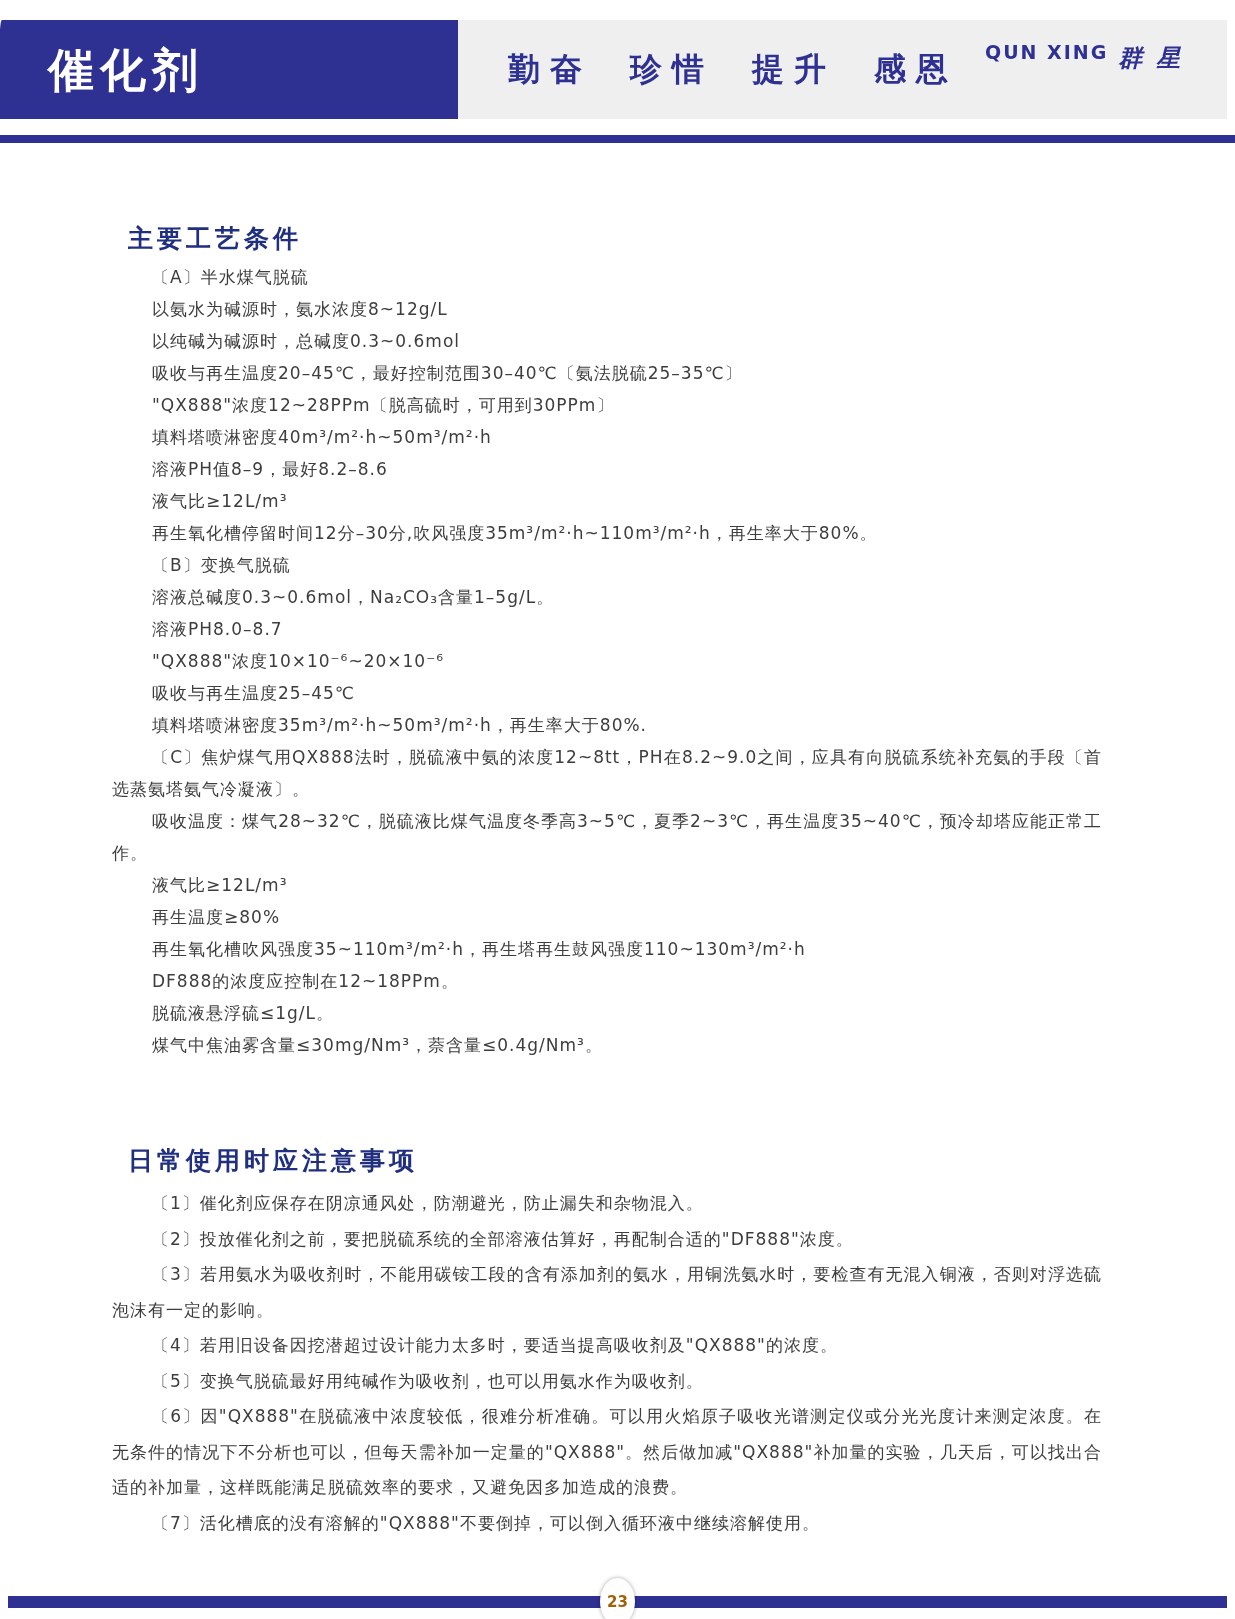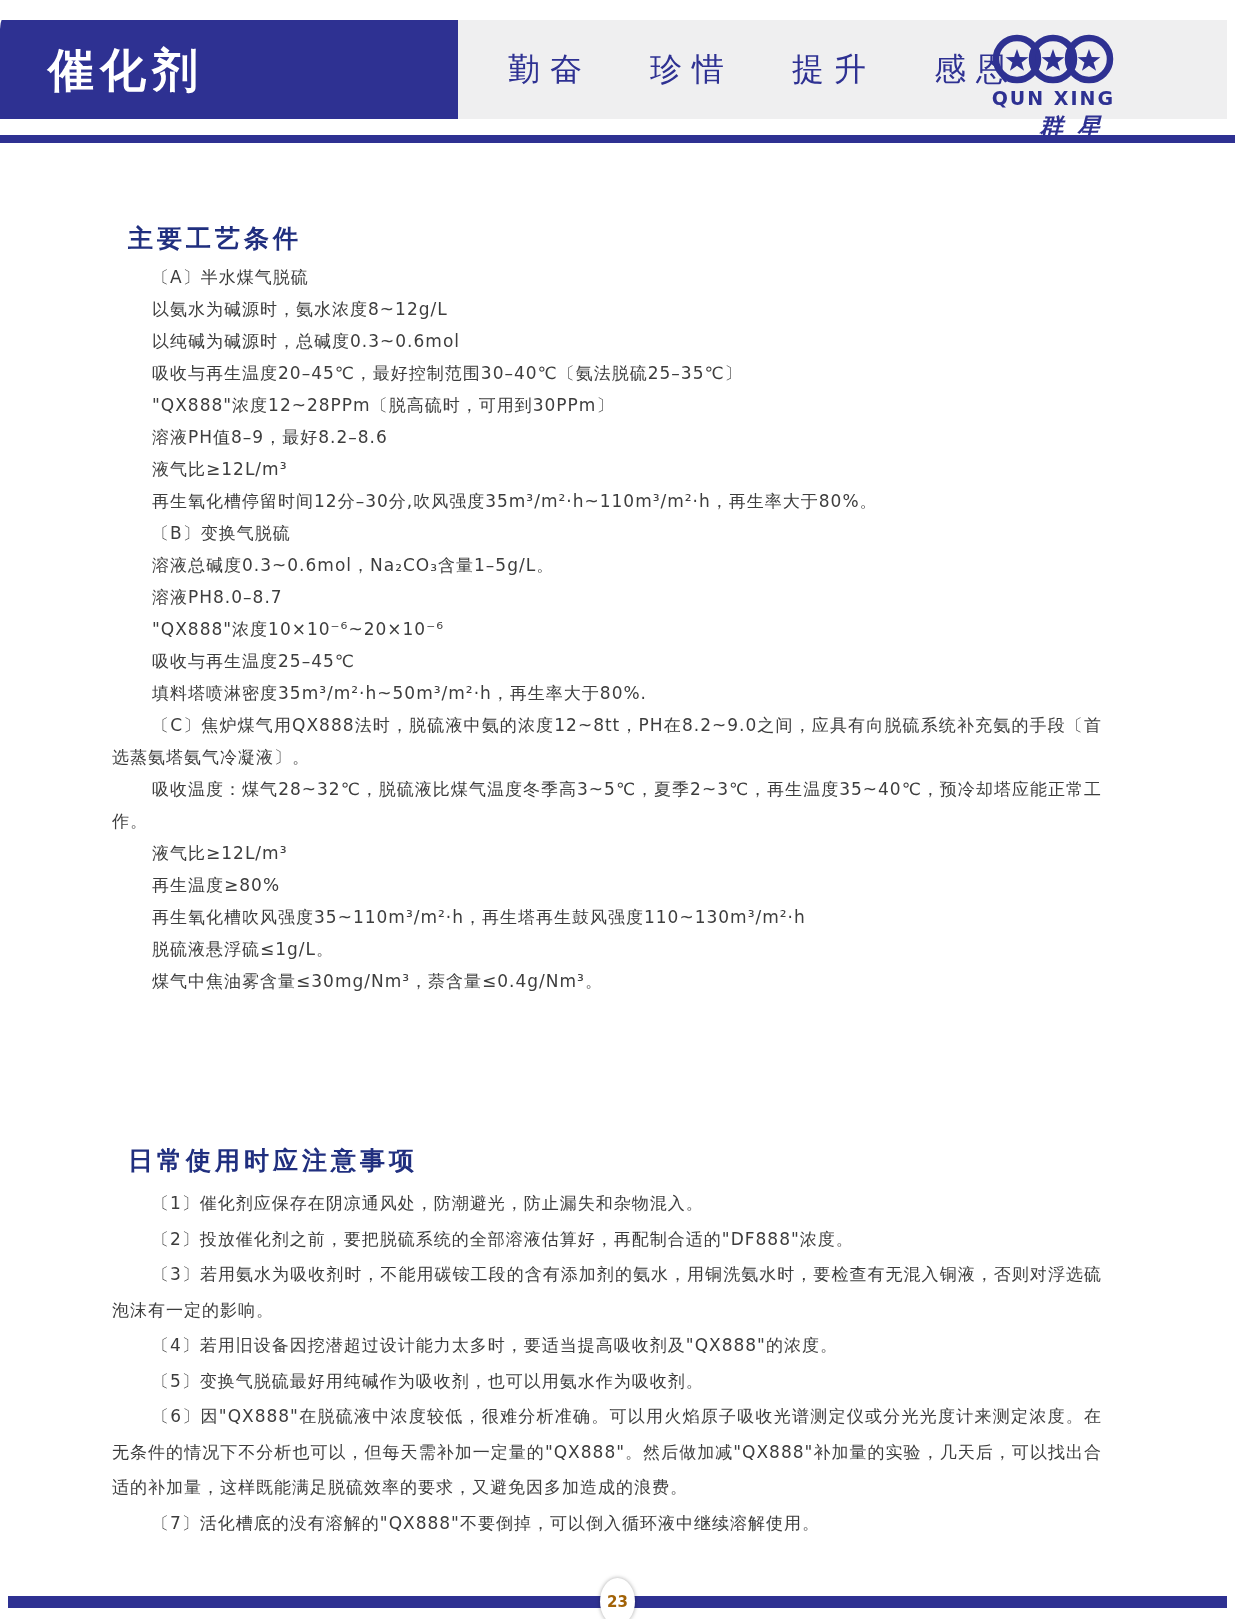--- a/index.html
+++ b/index.html
@@ -27,29 +27,29 @@
   .page-title{
     color:#ffffff;font-size:46px;font-weight:bold;
     letter-spacing:6px;padding-left:48px;line-height:1;
   }
   .band-gray{
     position:absolute;left:458px;top:20px;width:769px;height:99px;
     background:var(--band-gray);
     display:flex;align-items:center;
   }
   .motto{
-    display:flex;gap:58px;
+    display:flex;gap:38px;
     margin-left:50px;
     color:var(--brand-blue);
-    font-size:32px;font-weight:normal;letter-spacing:10px;
+    font-size:32px;font-weight:bold;letter-spacing:10px;
     white-space:nowrap;
   }
   .logo{
-    position:absolute;left:985px;top:32px;width:130px;
-    display:flex;flex-direction:column;align-items:flex-end;
+    position:absolute;left:985px;top:40px;width:130px;
+    display:flex;flex-direction:row;align-items:flex-start;
     color:var(--brand-blue);
   }
   .logo svg{display:block;}
   .logo-latin{
     font-size:19px;font-weight:bold;letter-spacing:2px;
     margin-top:1px;white-space:nowrap;
   }
   .logo-chinese{
     font-size:24px;font-weight:bold;font-style:italic;
     letter-spacing:14px;margin-top:2px;padding-left:10px;white-space:nowrap;
@@ -131,34 +131,36 @@
 
   <div class="top-rule"></div>
 
   <div class="section-title" id="s1-title">主要工艺条件</div>
   <div class="section-body" id="s1-body">
       <p>〔A〕半水煤气脱硫</p>
       <p>以氨水为碱源时，氨水浓度8~12g/L</p>
       <p>以纯碱为碱源时，总碱度0.3~0.6mol</p>
       <p>吸收与再生温度20–45℃，最好控制范围30–40℃〔氨法脱硫25–35℃〕</p>
       <p>"QX888"浓度12~28PPm〔脱高硫时，可用到30PPm〕</p>
+      <p>填料塔喷淋密度40m³/m²·h~50m³/m²·h</p>
       <p>溶液PH值8–9，最好8.2–8.6</p>
       <p>液气比≥12L/m³</p>
       <p>再生氧化槽停留时间12分–30分,吹风强度35m³/m²·h~110m³/m²·h，再生率大于80%。</p>
       <p>〔B〕变换气脱硫</p>
       <p>溶液总碱度0.3~0.6mol，Na₂CO₃含量1–5g/L。</p>
       <p>溶液PH8.0–8.7</p>
       <p>"QX888"浓度10×10⁻⁶~20×10⁻⁶</p>
       <p>吸收与再生温度25–45℃</p>
       <p>填料塔喷淋密度35m³/m²·h~50m³/m²·h，再生率大于80%.</p>
       <p>〔C〕焦炉煤气用QX888法时，脱硫液中氨的浓度12~8tt，PH在8.2~9.0之间，应具有向脱硫系统补充氨的手段〔首选蒸氨塔氨气冷凝液〕。</p>
       <p>吸收温度：煤气28~32℃，脱硫液比煤气温度冬季高3~5℃，夏季2~3℃，再生温度35~40℃，预冷却塔应能正常工作。</p>
       <p>液气比≥12L/m³</p>
       <p>再生温度≥80%</p>
       <p>再生氧化槽吹风强度35~110m³/m²·h，再生塔再生鼓风强度110~130m³/m²·h</p>
+      <p>DF888的浓度应控制在12~18PPm。</p>
       <p>脱硫液悬浮硫≤1g/L。</p>
       <p>煤气中焦油雾含量≤30mg/Nm³，萘含量≤0.4g/Nm³。</p>
     </div>
 
   <div class="section-title" id="s2-title">日常使用时应注意事项</div>
   <div class="section-body" id="s2-body">
       <p>〔1〕催化剂应保存在阴凉通风处，防潮避光，防止漏失和杂物混入。</p>
       <p>〔2〕投放催化剂之前，要把脱硫系统的全部溶液估算好，再配制合适的"DF888"浓度。</p>
       <p>〔3〕若用氨水为吸收剂时，不能用碳铵工段的含有添加剂的氨水，用铜洗氨水时，要检查有无混入铜液，否则对浮选硫泡沫有一定的影响。</p>
       <p>〔4〕若用旧设备因挖潜超过设计能力太多时，要适当提高吸收剂及"QX888"的浓度。</p>

